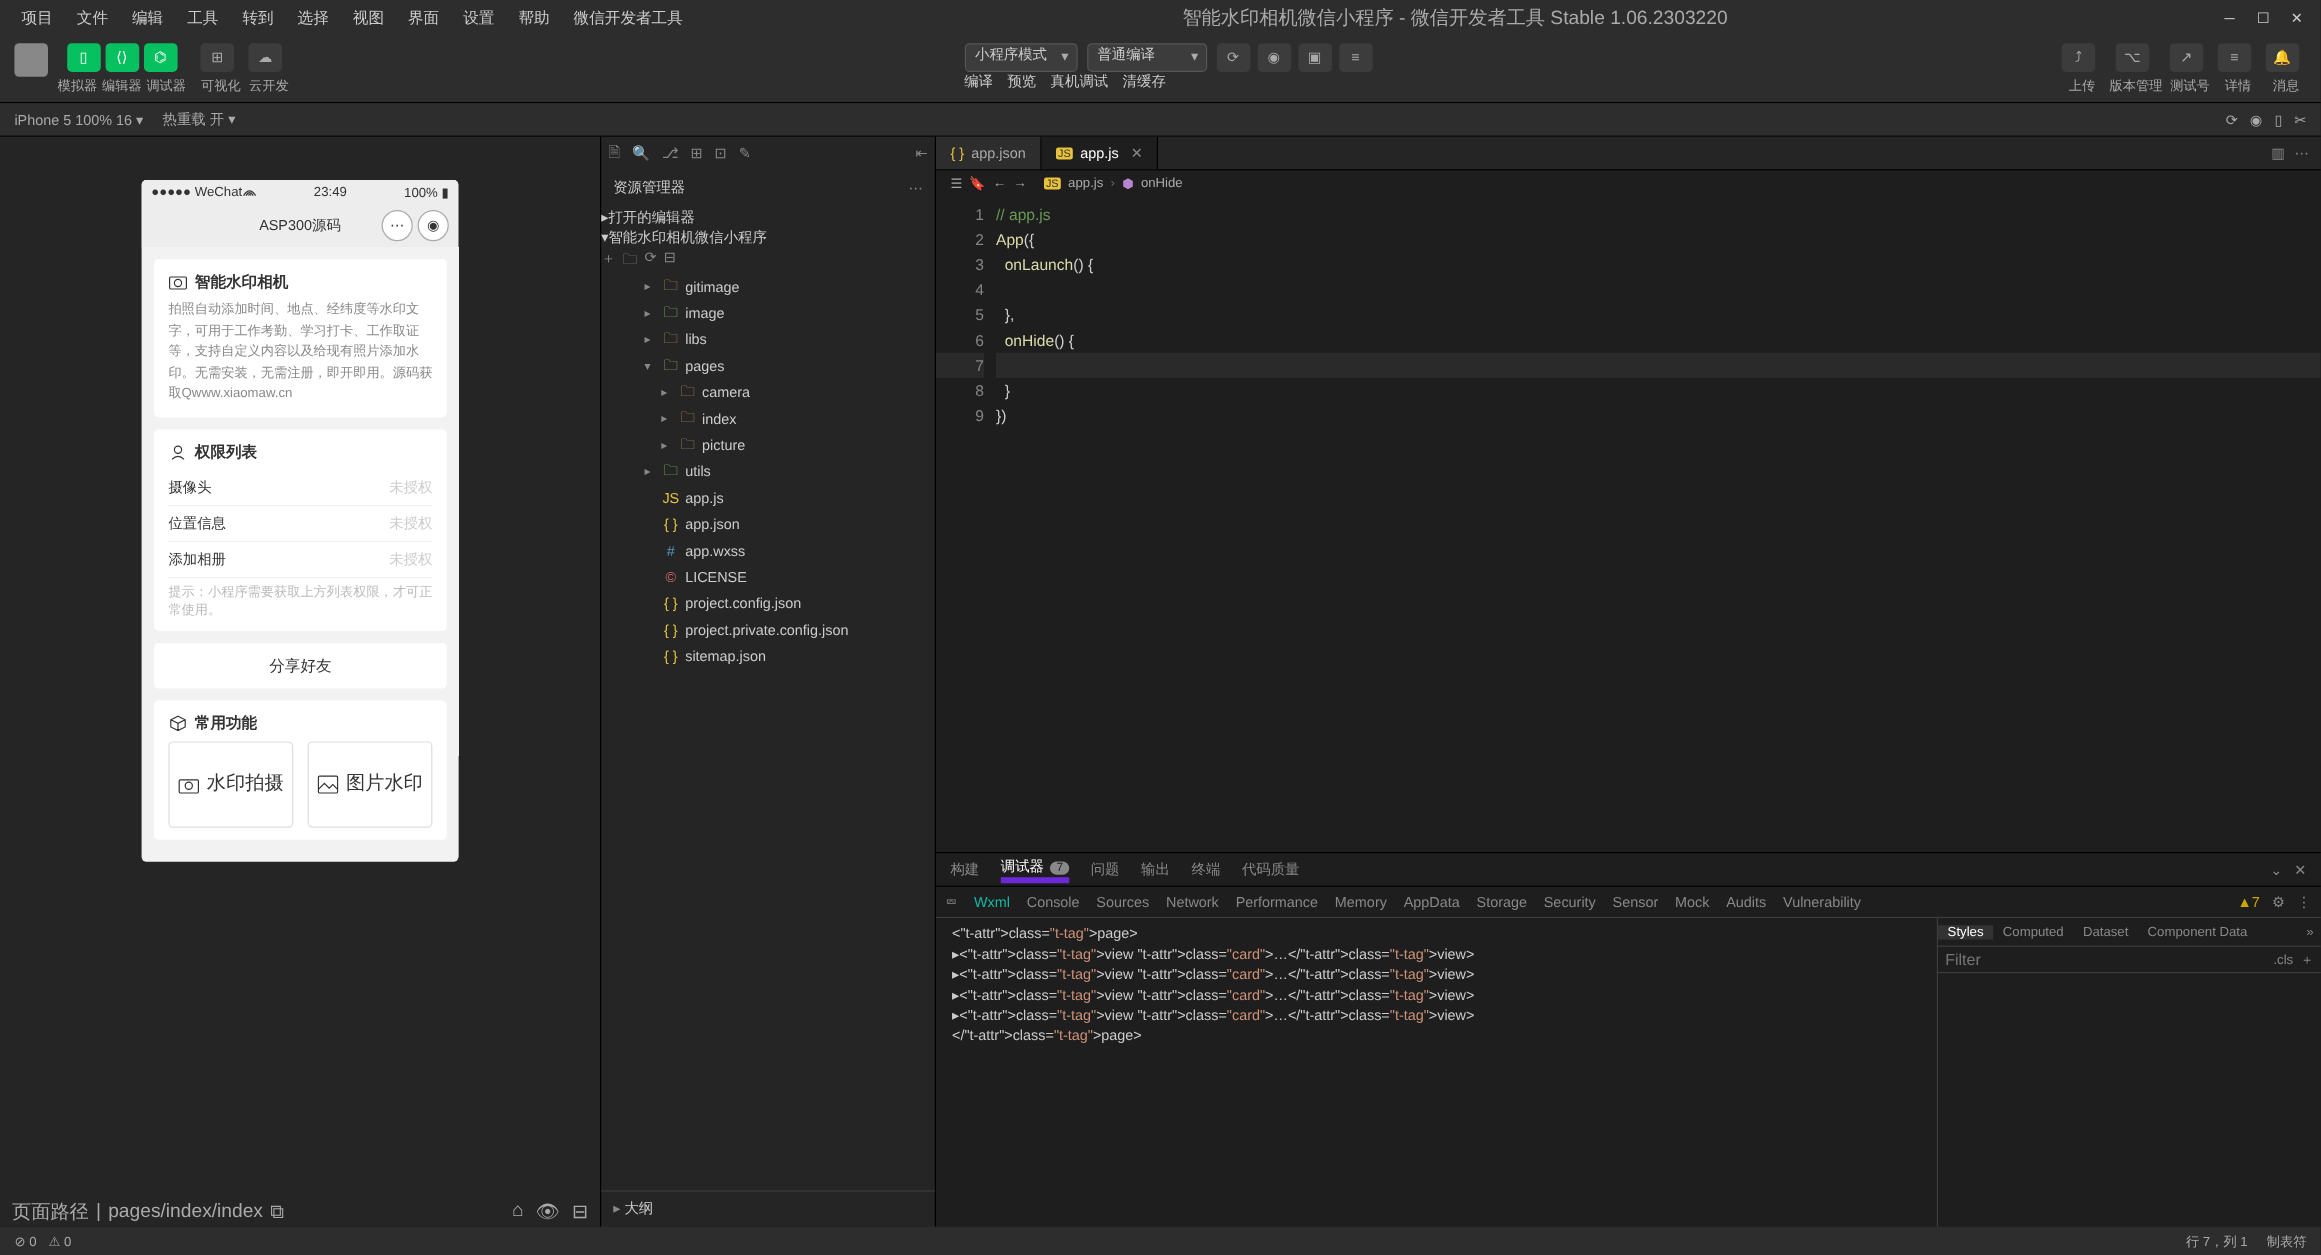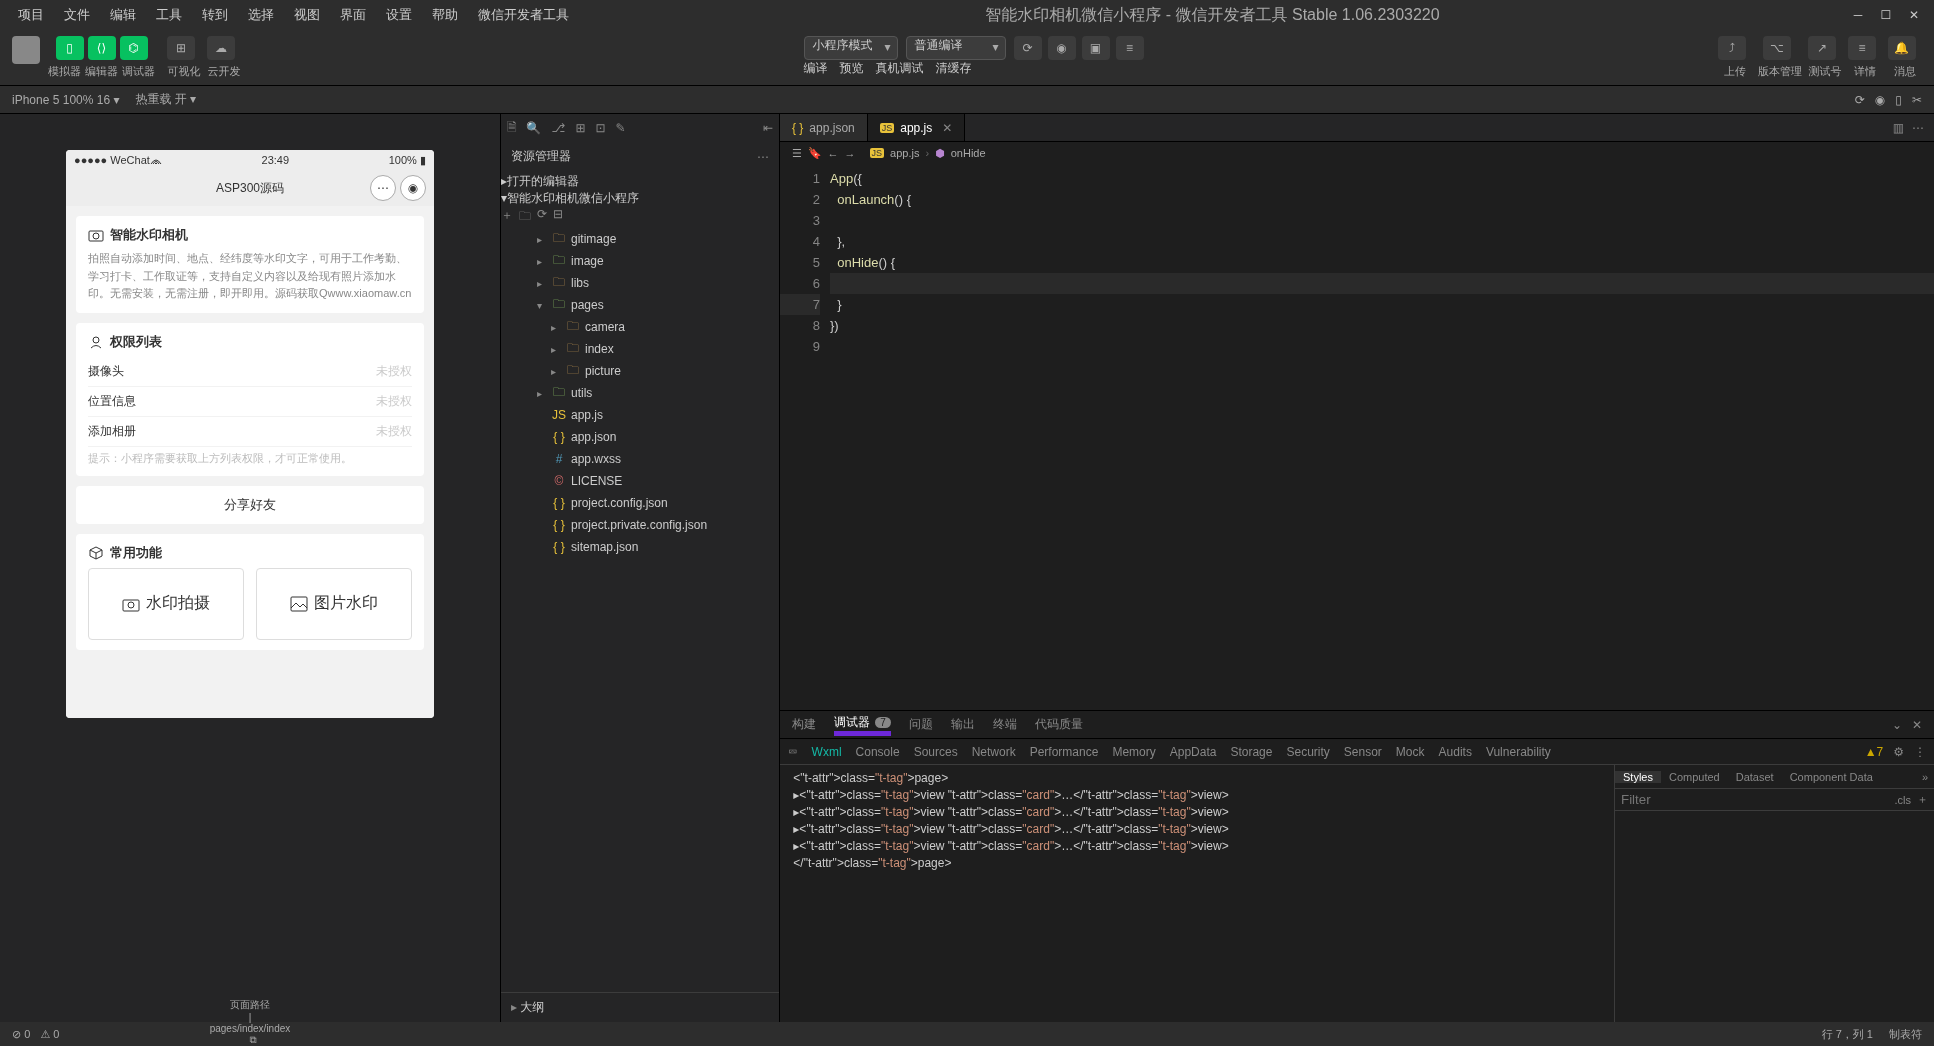--- a/index.html
+++ b/index.html
@@ -20,21 +20,21 @@
 .sel::after{content:'▾';position:absolute;right:6px;top:3px;color:#aaa;}
 .iconbtn{width:28px;height:24px;background:#3c3c3c;border-radius:4px;display:flex;align-items:center;justify-content:center;margin-right:6px;color:#aaa;cursor:pointer;}
 .vtoolgroup{display:flex;flex-direction:column;align-items:center;margin-left:6px;}
 .vtoolgroup .lbl{font-size:11px;color:#aaa;margin-top:4px;}
 .spacer{flex:1;}
 .sim-bar{height:28px;background:#2d2d2d;border-bottom:1px solid #000;display:flex;align-items:center;padding:0 12px;color:#aaa;font-size:12px;}
 .sim-bar .right{margin-left:auto;display:flex;gap:10px;}
 .sim-bar .right span{cursor:pointer;}
 .main{display:flex;height:calc(1046px - 30px - 56px - 28px - 24px);}
 .simulator{width:500px;background:#252526;display:flex;justify-content:center;padding-top:36px;position:relative;}
-.phone{width:368px;height:568px;background:#f7f7f7;border-radius:4px;overflow:hidden;display:flex;flex-direction:column;font-size:12px;color:#333;}
+.phone{width:264px;height:568px;background:#f7f7f7;border-radius:4px;overflow:hidden;display:flex;flex-direction:column;font-size:12px;color:#333;}
 .phone .status{height:20px;background:#ededed;display:flex;align-items:center;padding:0 8px;font-size:11px;}
 .phone .status .c{flex:1;text-align:center;}
 .phone .nav{height:36px;background:#ededed;display:flex;align-items:center;justify-content:center;position:relative;}
 .phone .nav .capsule{position:absolute;right:8px;display:flex;align-items:center;}
 .capsule span{width:26px;height:26px;border:1px solid #aaa;border-radius:13px;display:flex;align-items:center;justify-content:center;margin-left:4px;background:#fff;}
 .phone .content{flex:1;background:#f2f2f2;padding:10px;overflow:auto;}
 .card{background:#fff;border-radius:4px;padding:10px 12px;margin-bottom:10px;}
 .card h4{display:flex;align-items:center;font-weight:600;font-size:13px;margin-bottom:6px;}
 .card h4 svg{margin-right:6px;}
 .card p{color:#888;font-size:11px;line-height:1.6;}
@@ -98,21 +98,21 @@
 .styles{width:320px;border-left:1px solid #3c3c3c;display:flex;flex-direction:column;}
 .stabs{height:24px;display:flex;align-items:center;border-bottom:1px solid #3c3c3c;font-size:11px;}
 .stabs span{padding:0 8px;cursor:pointer;color:#888;}
 .stabs span.active{background:#333;color:#fff;}
 .stabs .more{margin-left:auto;padding:0 6px;}
 .sfilter{height:22px;display:flex;align-items:center;padding:0 6px;border-bottom:1px solid #3c3c3c;color:#888;font-size:11px;}
 .sfilter input{background:transparent;border:none;color:#ccc;flex:1;outline:none;}
 .sfilter .cls{margin-left:auto;}
 .statusbar{height:24px;background:#2d2d2d;display:flex;align-items:center;padding:0 12px;color:#aaa;font-size:11px;}
 .statusbar .r{margin-left:auto;display:flex;gap:16px;}
-.sim-footer{position:absolute;bottom:0;left:0;right:0;height:24px;display:flex;align-items:center;padding:0 10px;color:#aaa;font-size:10px;flex-direction:column;}
+.sim-footer{position:absolute;bottom:0;left:0;right:0;height:24px;display:flex;align-items:center;padding:0 10px;color:#aaa;font-size:16px;}
 .sim-footer .r{margin-left:auto;display:flex;gap:10px;}
 svg{display:inline-block;vertical-align:middle;}
 </style>
 </head>
 <body>
 
 <div class="menubar">
   <span class="menu-item">项目</span>
   <span class="menu-item">文件</span>
   <span class="menu-item">编辑</span>
@@ -441,20 +441,21 @@
           <div>2</div>
           <div>3</div>
           <div>4</div>
           <div>5</div>
           <div>6</div>
           <div class="hl">7</div>
           <div>8</div>
           <div>9</div>
         </div>
       <div class="lines" id="lines">
+          <div><span class="c-cm">// app.js</span></div>
           <div><span class="c-fn">App</span>({</div>
           <div>  <span class="c-fn">onLaunch</span>() {</div>
           <div>&nbsp;</div>
           <div>  },</div>
           <div>  <span class="c-fn">onHide</span>() {</div>
           <div class="hl">&nbsp;</div>
           <div>  }</div>
           <div>})</div>
         </div>
     </div>

